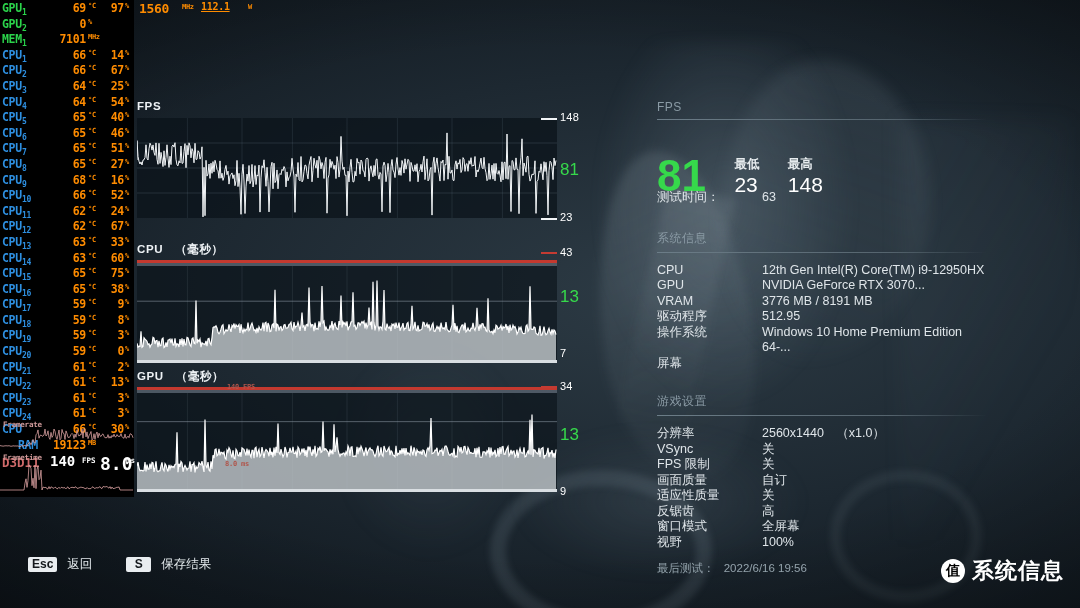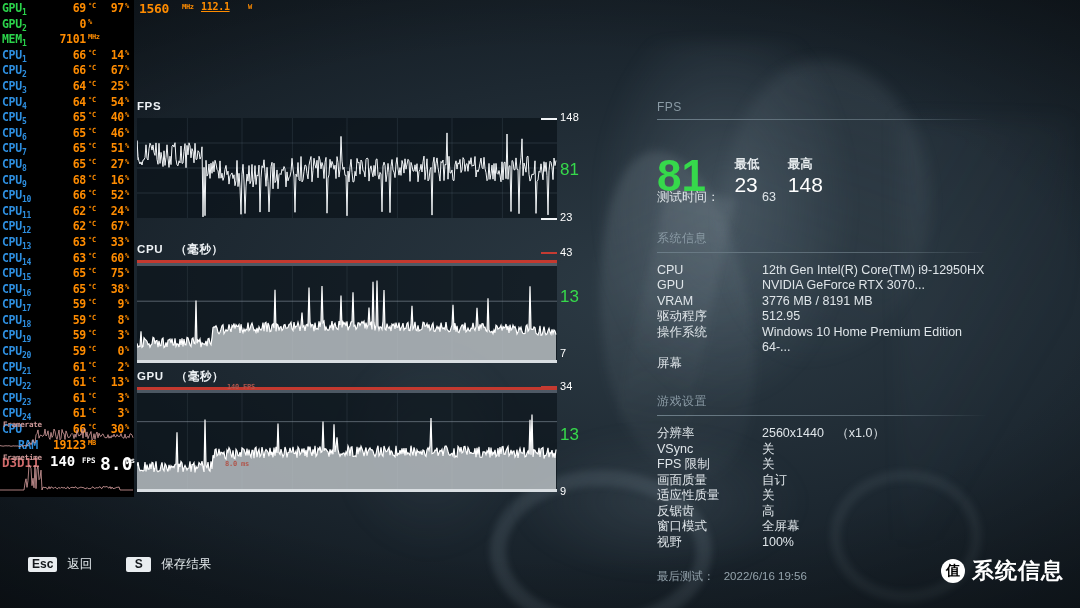--- a/index.html
+++ b/index.html
@@ -83,21 +83,21 @@
   .sec-head{font-size:12px;color:#8a9aa4;letter-spacing:.5px;margin-bottom:5px;}
   .sec-rule{height:1px;background:linear-gradient(90deg,#6c7d88,#55646e 70%,rgba(85,100,110,0));margin-bottom:10px;}
   .fps-big{font-size:44px;line-height:40px;color:#36d94b;font-weight:bold;display:inline-block;
     vertical-align:bottom;}
   .fps-minmax{display:inline-block;vertical-align:bottom;margin-left:24px;}
   .mm-lab{font-size:12.5px;color:#e6ebee;font-weight:bold;margin-top:26px;}
   .mm-val{font-size:21px;color:#ffffff;line-height:23px;}
   .kv{font-size:12.5px;color:#dfe5e9;line-height:15.5px;display:flex;}
   .kv .k{width:105px;flex:none;}
   .kv .v{flex:1;}
-  .lasttest{font-size:11.5px;color:#94a3ac;margin-top:19px;}
+  .lasttest{font-size:11.5px;color:#94a3ac;margin-top:11px;}
 
   
   #footer{position:absolute;left:28px;top:556px;z-index:30;display:flex;align-items:center;gap:10px;}
   .key{display:inline-block;min-width:17px;height:15px;line-height:15px;padding:0 4px;
     background:#e9edf0;color:#14181c;font-size:12px;font-weight:bold;text-align:center;border-radius:2px;}
   .ftxt{font-size:12.5px;color:#e3e9ec;margin-right:24px;}
   #wm{position:absolute;right:16px;top:556px;z-index:30;display:flex;align-items:center;gap:7px;}
   .wm-ico{width:24px;height:24px;border-radius:50%;background:#fff;color:#000;font-size:14px;
     font-weight:bold;display:flex;align-items:center;justify-content:center;font-family:"DejaVu Sans",sans-serif;}
   .wm-txt{font-size:22px;font-weight:bold;color:#fff;letter-spacing:1px;}

